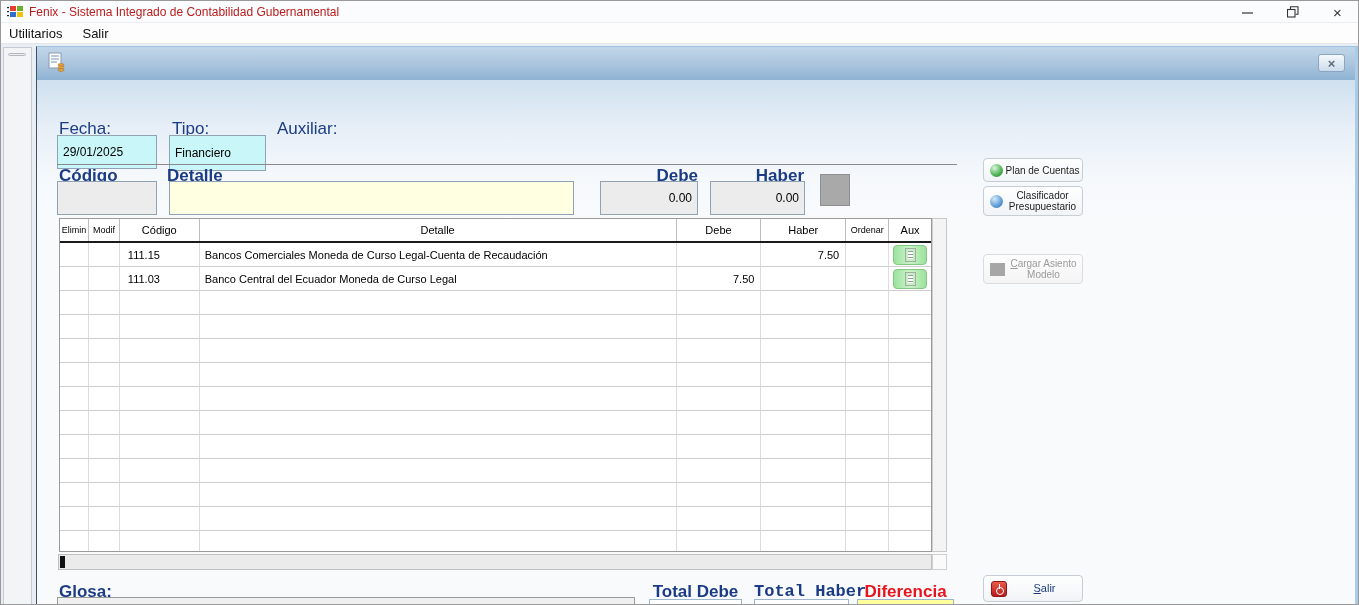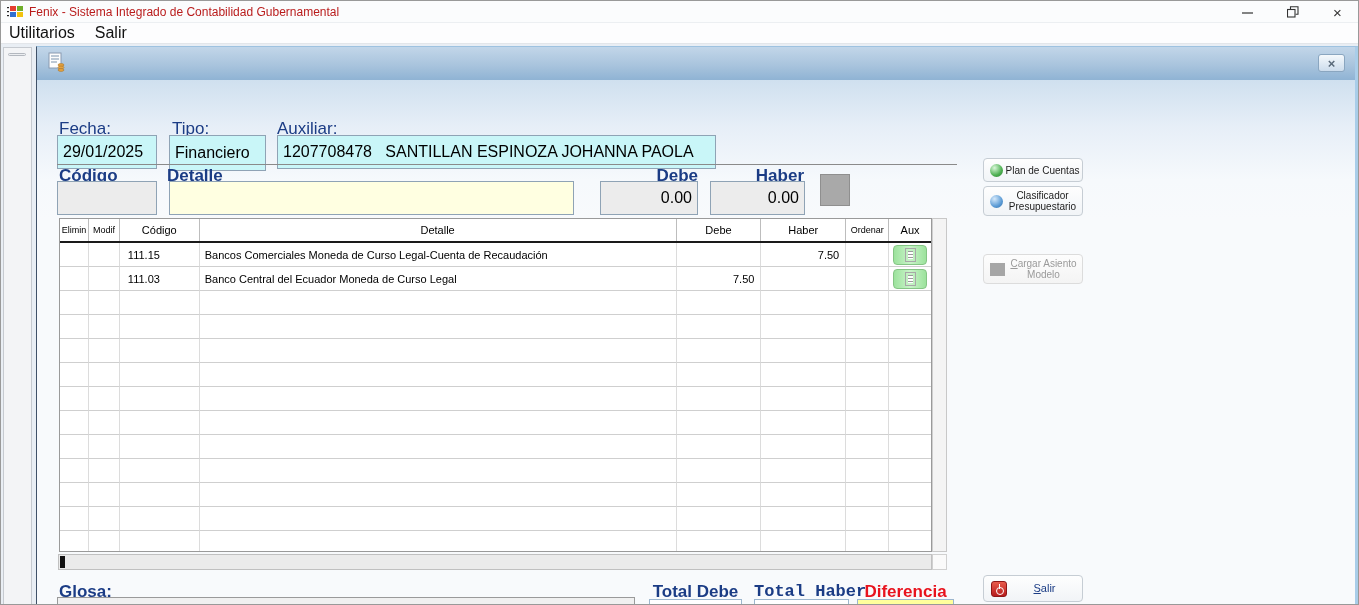--- a/index.html
+++ b/index.html
@@ -18,21 +18,21 @@
   .titlebar{position:absolute;left:0;top:0;width:1359px;height:22px;background:#fbfcfd;display:flex;align-items:center;border-bottom:1px solid #eceff2;}
   .titlebar .appicon{width:16px;height:14px;margin:0 6px 0 6px;flex:0 0 auto;}
   .titlebar .apptitle{font-size:12px;color:#b91c1c;white-space:nowrap;}
   .wincontrols{position:absolute;right:0;top:0;height:22px;display:flex;}
   .winbtn{width:45px;height:22px;display:flex;align-items:center;justify-content:center;color:#333;}
   .winbtn svg{display:block;}
   .winbtn.close{font-size:15px;line-height:1;}
 
   
   .menubar{position:absolute;left:0;top:22px;width:1359px;height:21px;background:#fdfdfe;display:flex;align-items:center;border-bottom:1px solid #e3e6ea;}
-  .menu-item{font-size:16px;color:#111;padding:16px 10px;}
+  .menu-item{font-size:13px;color:#111;padding:16px 10px;}
   .menu-item:first-child{padding-left:8px;}
 
   
   .left-strip{position:absolute;left:2px;top:46px;width:29px;height:559px;background:#f3f4f6;border:1px solid #c6cad0;}
   .left-strip .grip{position:absolute;left:4px;top:5px;width:18px;height:3px;border:1px solid #b3b8bf;border-radius:2px;background:#eceef1;}
 
   
   .child{position:absolute;left:35px;top:45px;width:1324px;height:560px;
     border-top:1px solid #9ec2e0;border-left:1px solid #3f5168;border-right:5px solid #a9cde9;
     background:#f8fafc;}
@@ -42,21 +42,21 @@
   .child-close{position:absolute;right:10px;top:7px;width:27px;height:18px;border:1px solid #8aa6c0;border-radius:3px;
     background:linear-gradient(180deg,#f5f9fc,#ccdcec);display:flex;align-items:center;justify-content:center;
     font-size:13px;font-weight:bold;color:#5a6a7a;line-height:1;}
   .child-body{position:absolute;left:0;top:33px;right:0;bottom:0;
     background:linear-gradient(180deg,#cfe0ef 0px,#e6eef7 45px,#f6f9fc 100px,#f8fafc 140px,#f8fafc 100%);}
 
   
   .lbl{position:absolute;font-size:17px;color:var(--accent-navy);white-space:nowrap;}
   .lbl.b{font-weight:bold;}
   .lbl.red{color:var(--alert-red);font-weight:bold;}
-  .field{position:absolute;border:1px solid #8fa3b5;font-size:16px;color:#000;display:flex;align-items:center;padding:16px 5px;background:#fff;white-space:pre;overflow:hidden;}
+  .field{position:absolute;border:1px solid #8fa3b5;font-size:12px;color:#000;display:flex;align-items:center;padding:16px 5px;background:#fff;white-space:pre;overflow:hidden;}
   .field.cyan{background:var(--input-cyan);}
   .field.gray{background:#ececec;}
   .field.yellowpale{background:var(--input-yellow);}
   .field.right{justify-content:flex-end;}
   .sep{position:absolute;height:1px;background:#8a8a8a;}
   .squarebtn{position:absolute;background:#a9a9a9;border:1px solid #8f8f8f;}
 
   
   .tablewrap{position:absolute;left:22px;top:138px;width:873px;height:334px;border:1px solid #9a9a9a;background:#fff;overflow:hidden;}
   .thead{display:flex;height:24px;border-bottom:2px solid #1a1a1a;background:#fff;}
@@ -158,21 +158,20 @@
 
     <div class="child-body">
 
       <span class="lbl" style="left:22px;top:39px;">Fecha:</span>
       <div class="field cyan" style="left:20px;top:55px;width:100px;height:21px;">29/01/2025</div>
 
       <span class="lbl" style="left:135px;top:39px;">Tipo:</span>
       <div class="field cyan" style="left:132px;top:55px;width:97px;height:36px;">Financiero</div>
 
       <span class="lbl" style="left:240px;top:39px;">Auxiliar:</span>
-      <div class="field cyan" style="left:240px;top:55px;width:439px;height:21px;">1207708478   SANTILLAN ESPINOZA JOHANNA PAOLA</div>
 
       <div class="sep" style="left:20px;top:84px;width:900px;"></div>
 
       <span class="lbl b" style="left:22px;top:86px;">Código</span>
       <div class="field gray" style="left:20px;top:101px;width:100px;height:24px;"></div>
 
       <span class="lbl b" style="left:130px;top:86px;">Detalle</span>
       <div class="field yellowpale" style="left:132px;top:101px;width:405px;height:24px;"></div>
 
       <span class="lbl b" style="left:561px;top:86px;width:100px;text-align:right;">Debe</span>

